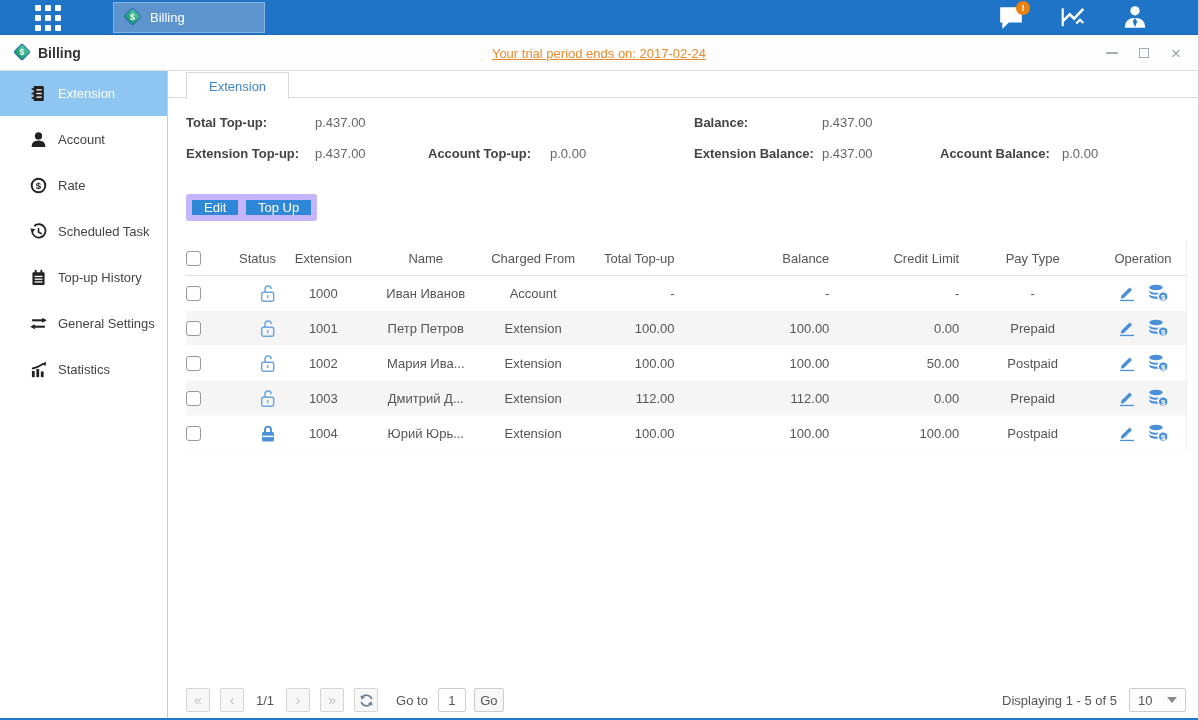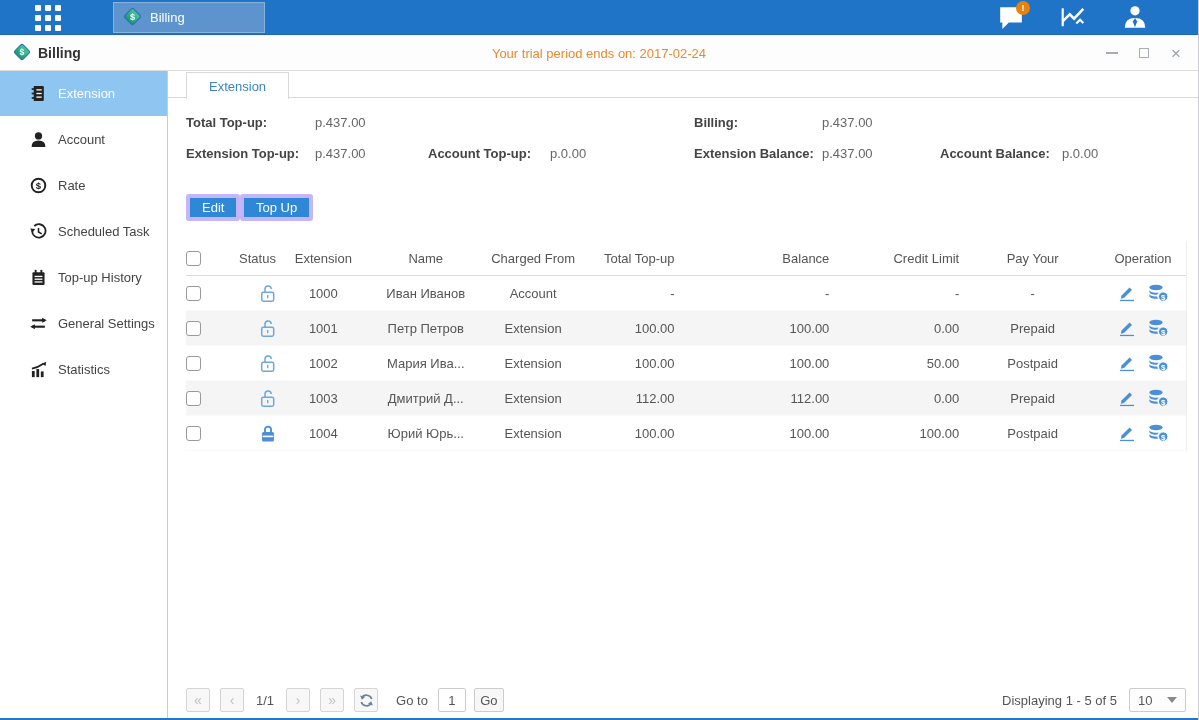--- a/index.html
+++ b/index.html
@@ -24,21 +24,21 @@
   .badge {
     position:absolute; right:-6px; top:-3px; width:14px; height:14px; border-radius:50%;
     background:#e8820c; color:#fff; font-size:9px; font-weight:bold;
     display:flex; align-items:center; justify-content:center;
   }
 
   
   .titlebar { position:relative; height:36px; background:#fdfdfd; border-bottom:1px solid #ddd; }
   .title-left { position:absolute; left:12px; top:0; height:36px; display:flex; align-items:center; gap:6px; }
   .app-title { font-weight:bold; font-size:14px; color:#333; }
-  .trial-msg { position:absolute; left:0; right:0; top:0; height:36px; display:flex; align-items:center; justify-content:center; color:#e98a2b; font-size:13px; pointer-events:none; }
+  .trial-msg { position:absolute; left:0; right:0; top:0; height:36px; display:flex; align-items:center; justify-content:center; color:#e98a2b; font-size:13px; pointer-events:none;text-decoration:underline; }
   .win-controls { position:absolute; right:14px; top:0; height:36px; display:flex; align-items:center; gap:16px; }
   .wc { width:16px; height:16px; display:flex; align-items:center; justify-content:center; cursor:pointer; color:#9aa0a6; }
   .wc-min i { display:block; width:12px; height:2px; background:#a7adb3; }
   .wc-max i { display:block; width:10px; height:10px; border:1.5px solid #a7adb3; }
   .wc-close { font-size:17px; line-height:1; }
 
   
   .app-body { display:flex; height:647px; }
   .sidebar { width:168px; border-right:1px solid #ccc; background:#fff; flex-shrink:0; }
   .side-item { height:46px; display:flex; align-items:center; gap:11px; padding-left:30px; cursor:pointer; color:#444; font-size:13px; }
@@ -54,21 +54,21 @@
     background:#fff; border:1px solid #d9d9d9; border-bottom:none;
     display:flex; align-items:center; color:#3f85c6; font-size:13px; cursor:pointer;
   }
 
   
   .sum-label { position:absolute; font-weight:bold; color:#444; white-space:nowrap; }
   .sum-value { position:absolute; color:#666; white-space:nowrap; }
 
   
   .btn-blue {
-    position:absolute; top:123px; height:27px; background:#2f87d8; border:4px solid #c4b5fd;
+    position:absolute; top:123px; height:27px; background:#2f87d8; border:6px solid #c4b5fd;
     border-radius:3px; color:#fff; font-size:13px; padding:0 12px; cursor:pointer;
     font-family:inherit;
   }
 
   
   .grid { position:absolute; top:170px; left:18px; width:1001px; border-right:1px solid #eee; }
   .t-row { display:flex; align-items:center; height:35px; font-size:13px; color:#555; }
   .t-head { border-bottom:1px solid #ddd; color:#555; }
   .t-body .t-row:nth-child(even) { background:#f5f5f5; }
   .t-body .t-row { border-bottom:1px solid #fafafa; }
@@ -283,21 +283,21 @@
   </div>
 
   <div class="content">
 
     <div class="tabstrip">
       <div class="tab-active">Extension</div>
     </div>
 
     <span class="sum-label" style="left:18px;top:44px">Total Top-up:</span>
     <span class="sum-value" style="left:147px;top:44px">p.437.00</span>
-    <span class="sum-label" style="left:526px;top:44px">Billing:</span>
+    <span class="sum-label" style="left:526px;top:44px">Balance:</span>
     <span class="sum-value" style="left:654px;top:44px">p.437.00</span>
 
     <span class="sum-label" style="left:18px;top:75px">Extension Top-up:</span>
     <span class="sum-value" style="left:147px;top:75px">p.437.00</span>
     <span class="sum-label" style="left:260px;top:75px">Account Top-up:</span>
     <span class="sum-value" style="left:382px;top:75px">p.0.00</span>
     <span class="sum-label" style="left:526px;top:75px">Extension Balance:</span>
     <span class="sum-value" style="left:654px;top:75px">p.437.00</span>
     <span class="sum-label" style="left:772px;top:75px">Account Balance:</span>
     <span class="sum-value" style="left:894px;top:75px">p.0.00</span>
@@ -310,21 +310,21 @@
         <div class="c-cb">
             <span class="checkbox"></span>
           </div>
         <div class="c-status">Status</div>
         <div class="c-ext">Extension</div>
         <div class="c-name">Name</div>
         <div class="c-charged">Charged From</div>
         <div class="c-topup">Total Top-up</div>
         <div class="c-balance">Balance</div>
         <div class="c-credit">Credit Limit</div>
-        <div class="c-pay">Pay Your</div>
+        <div class="c-pay">Pay Type</div>
         <div class="c-op">Operation</div>
       </div>
 
       <div class="t-body">
 
         <div class="t-row">
           <div class="c-cb">
               <span class="checkbox"></span>
             </div>
           <div class="c-status status-cell unlocked">

